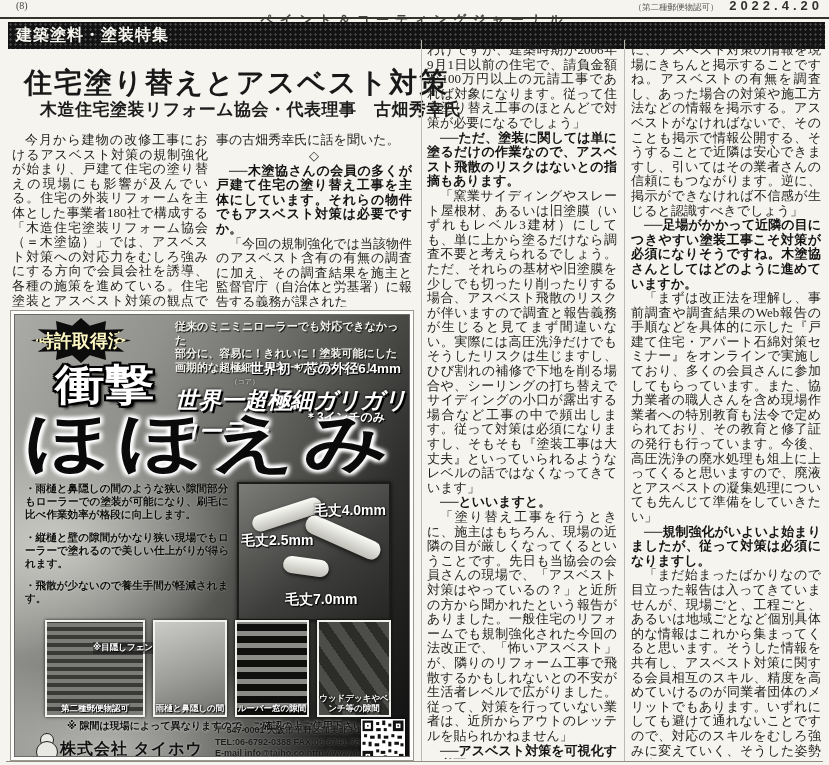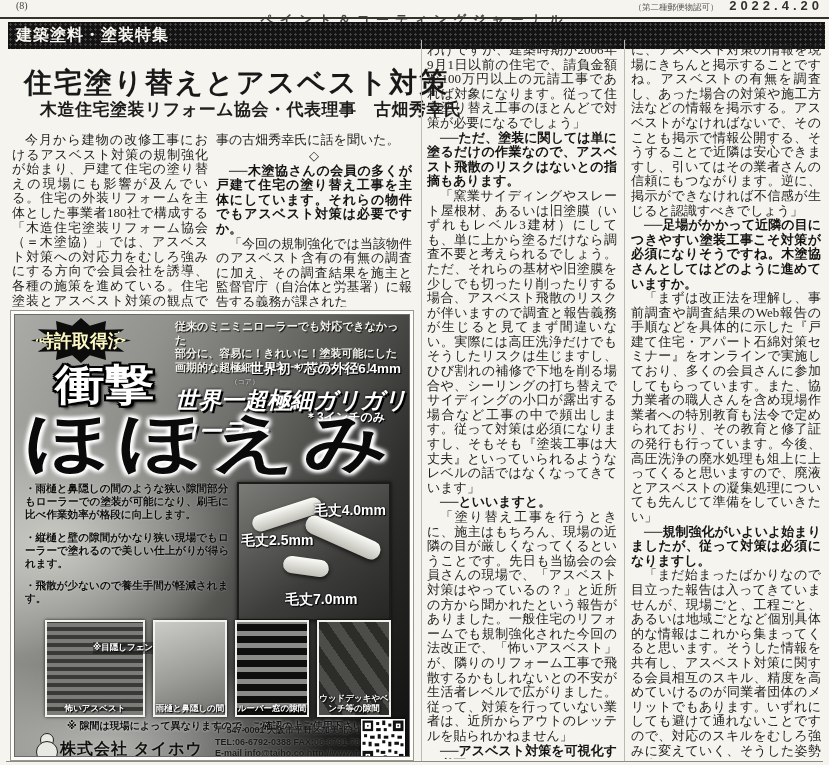--- a/index.html
+++ b/index.html
@@ -200,21 +200,21 @@
         <div class="roller r3"></div>
         <span class="rlabel rl1">毛丈4.0mm</span>
         <span class="rlabel rl2">毛丈2.5mm</span>
         <span class="rlabel rl3">毛丈7.0mm</span>
       </div>
 
       <div class="photo-strip">
 
           <figure class="photo fence">
             <span class="overlay">※目隠しフェンスの隙間</span>
-            <figcaption class="cap">怖いアスベスト</figcaption>
+            <figcaption class="cap">第二種郵便物認可</figcaption>
           </figure>
 
           <figure class="photo eaves">
 
             <figcaption class="cap">雨樋と鼻隠しの間</figcaption>
           </figure>
 
           <figure class="photo louver">
 
             <figcaption class="cap">ルーバー窓の隙間</figcaption>

